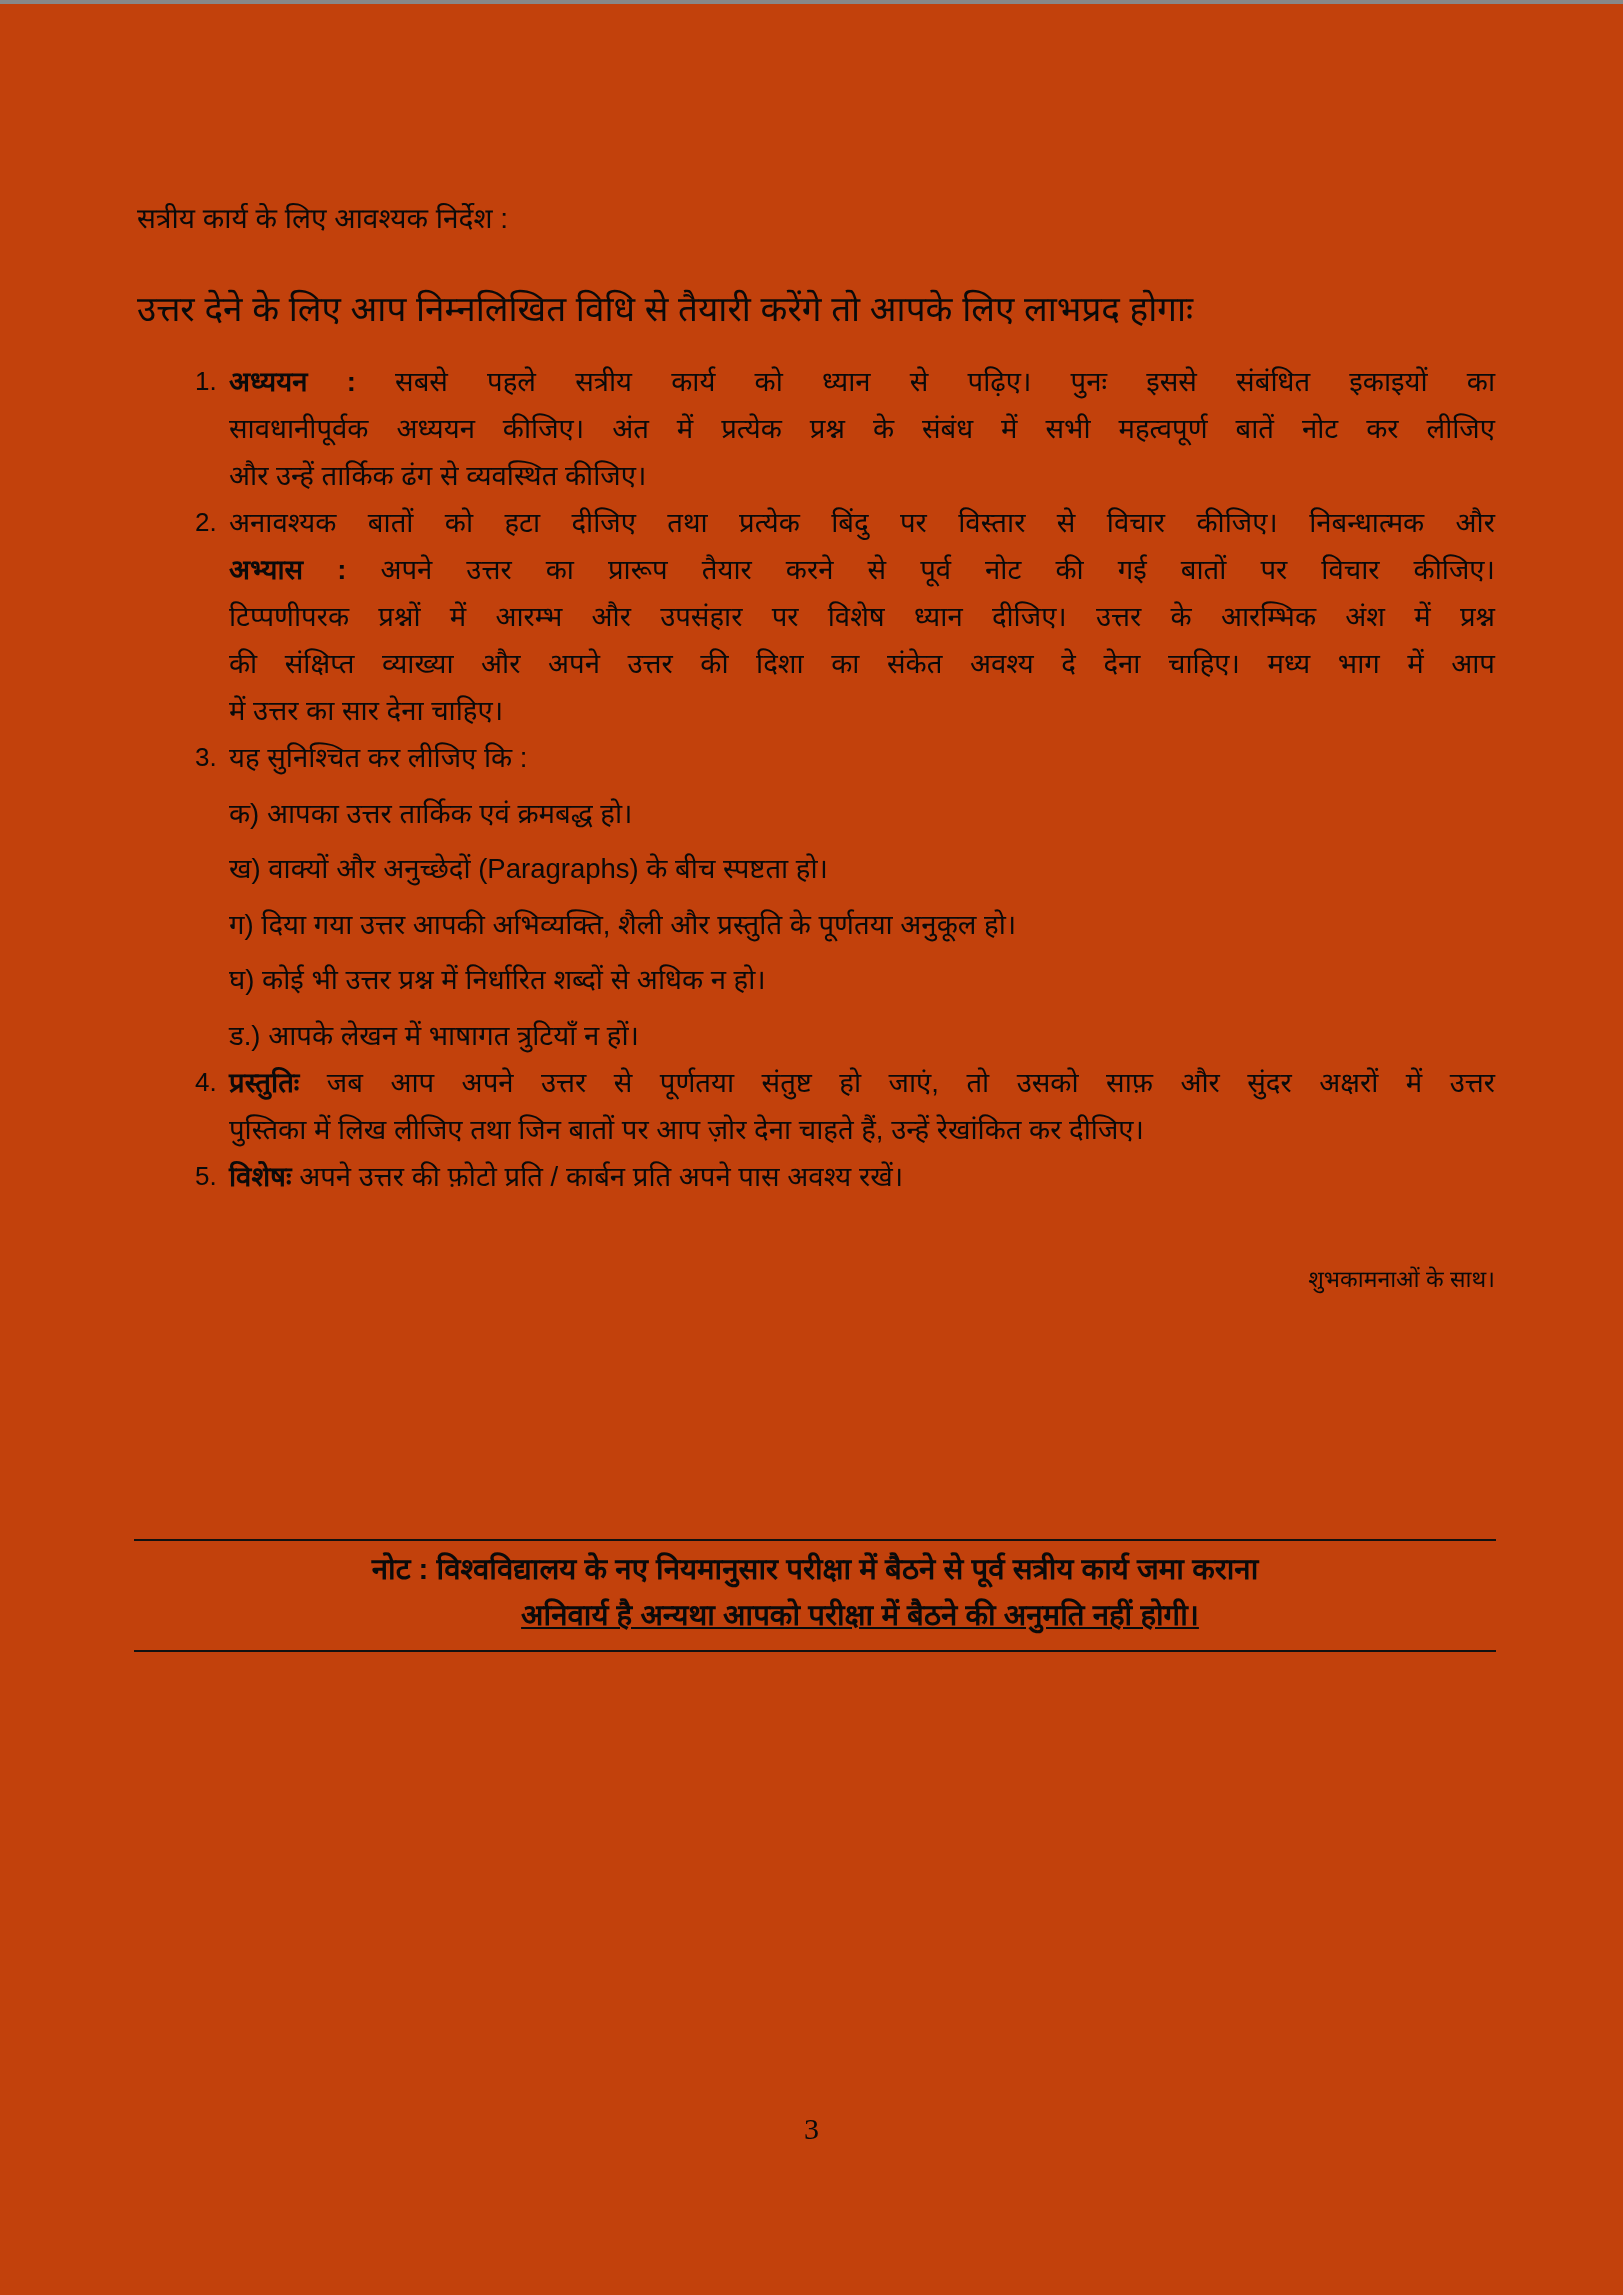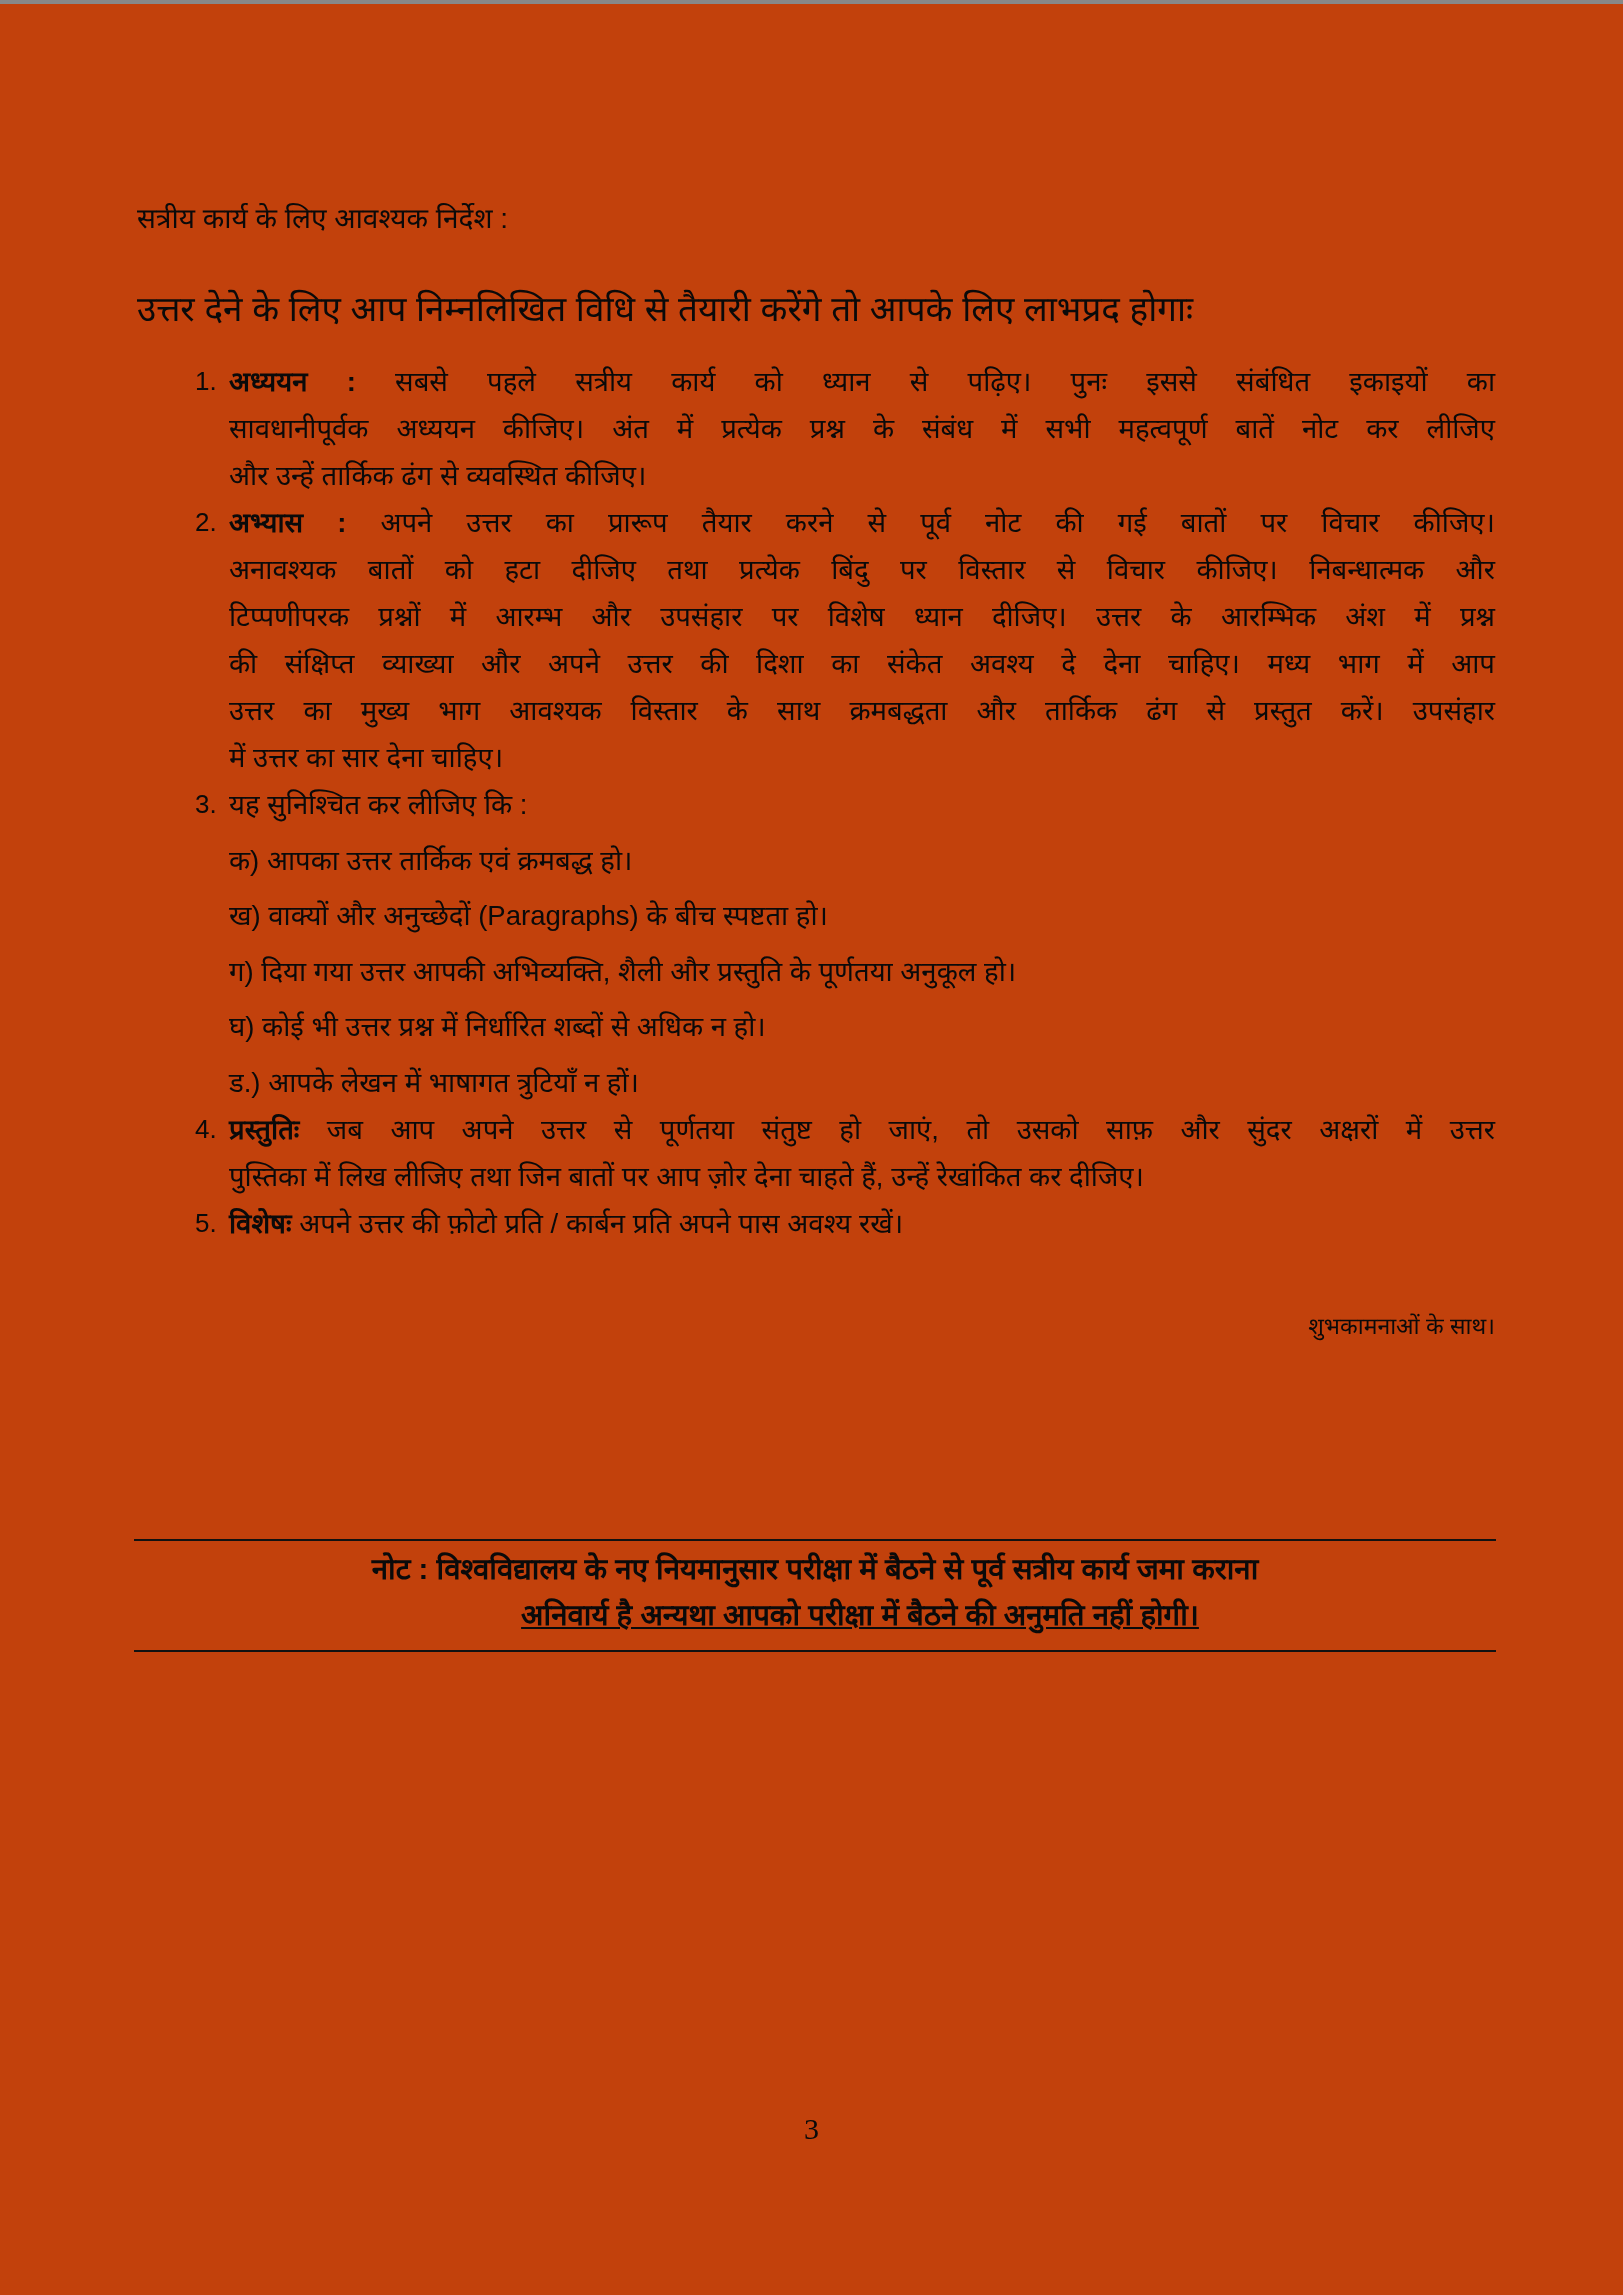--- a/index.html
+++ b/index.html
@@ -66,25 +66,24 @@
     <div class="doc-intro">उत्तर देने के लिए आप निम्नलिखित विधि से तैयारी करेंगे तो आपके लिए लाभप्रद होगाः</div>
     <div id="instruction-list">
         <div class="list-item">
           <span class="num">1.</span>
           <div class="line just"><b>अध्ययन :</b> सबसे पहले सत्रीय कार्य को ध्यान से पढ़िए। पुनः इससे संबंधित इकाइयों का</div>
           <div class="line just">सावधानीपूर्वक अध्ययन कीजिए। अंत में प्रत्येक प्रश्न के संबंध में सभी महत्वपूर्ण बातें नोट कर लीजिए</div>
           <div class="line">और उन्हें तार्किक ढंग से व्यवस्थित कीजिए।</div>
         </div>
         <div class="list-item">
           <span class="num">2.</span>
+          <div class="line just">अनावश्यक बातों को हटा दीजिए तथा प्रत्येक बिंदु पर विस्तार से विचार कीजिए। निबन्धात्मक और</div>
           <div class="line just"><b>अभ्यास :</b> अपने उत्तर का प्रारूप तैयार करने से पूर्व नोट की गई बातों पर विचार कीजिए।</div>
-          <div class="line just">अनावश्यक बातों को हटा दीजिए तथा प्रत्येक बिंदु पर विस्तार से विचार कीजिए। निबन्धात्मक और</div>
           <div class="line just">टिप्पणीपरक प्रश्नों में आरम्भ और उपसंहार पर विशेष ध्यान दीजिए। उत्तर के आरम्भिक अंश में प्रश्न</div>
           <div class="line just">की संक्षिप्त व्याख्या और अपने उत्तर की दिशा का संकेत अवश्य दे देना चाहिए। मध्य भाग में आप</div>
-          <div class="line just">उत्तर का मुख्य भाग आवश्यक विस्तार के साथ क्रमबद्धता और तार्किक ढंग से प्रस्तुत करें। उपसंहार</div>
           <div class="line">में उत्तर का सार देना चाहिए।</div>
         </div>
         <div class="list-item">
           <span class="num">3.</span>
           <div class="line">यह सुनिश्चित कर लीजिए कि :</div>
           <div class="line sub">क) आपका उत्तर तार्किक एवं क्रमबद्ध हो।</div>
           <div class="line sub">ख) वाक्यों और अनुच्छेदों (Paragraphs) के बीच स्पष्टता हो।</div>
           <div class="line sub">ग) दिया गया उत्तर आपकी अभिव्यक्ति, शैली और प्रस्तुति के पूर्णतया अनुकूल हो।</div>
           <div class="line sub">घ) कोई भी उत्तर प्रश्न में निर्धारित शब्दों से अधिक न हो।</div>
           <div class="line sub">ड.) आपके लेखन में भाषागत त्रुटियाँ न हों।</div>

